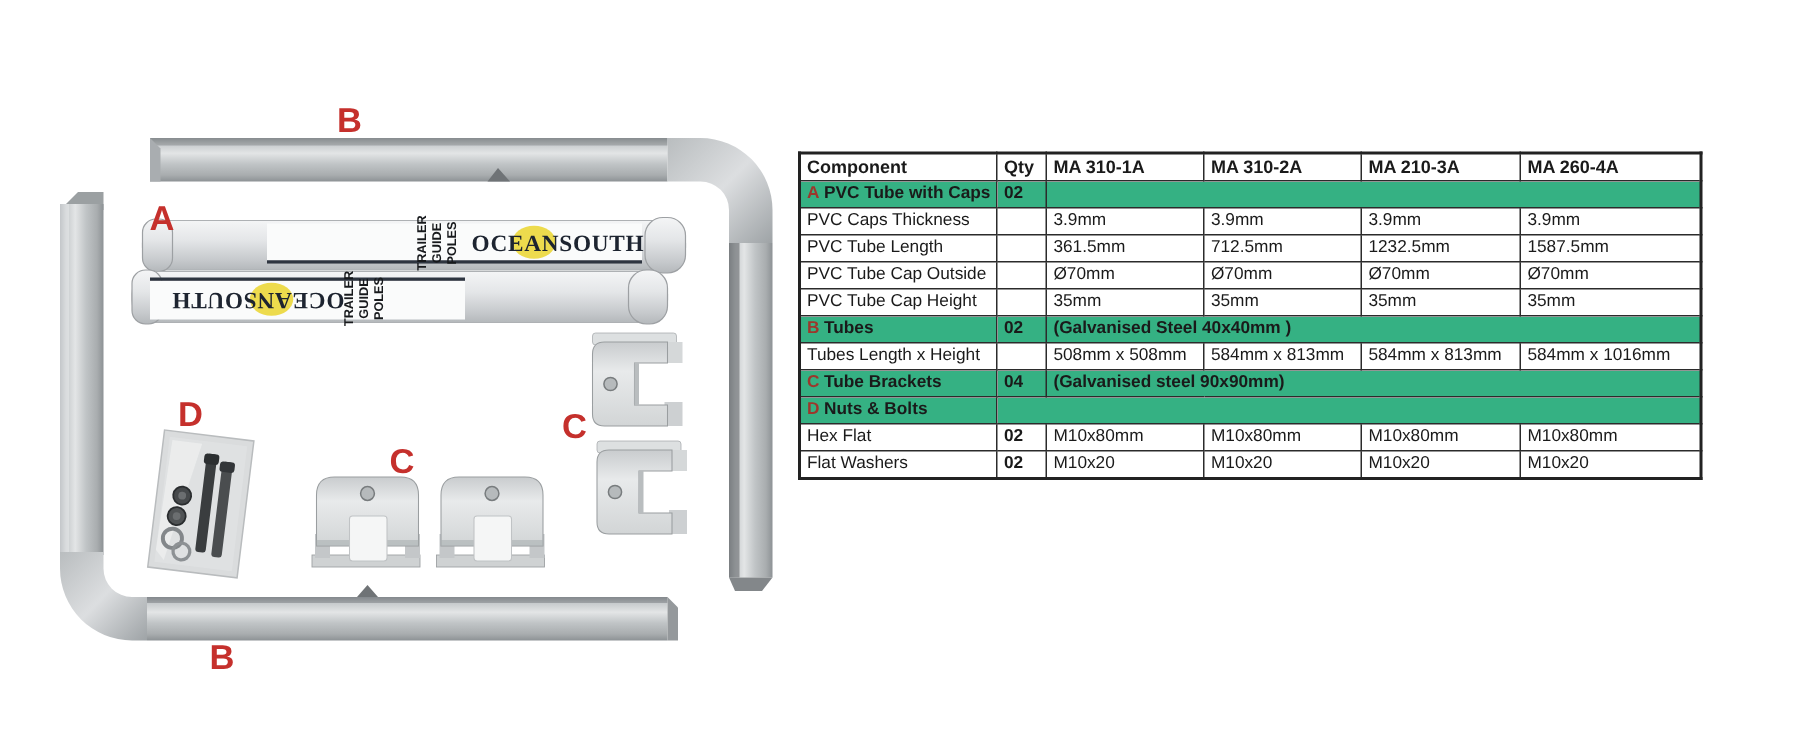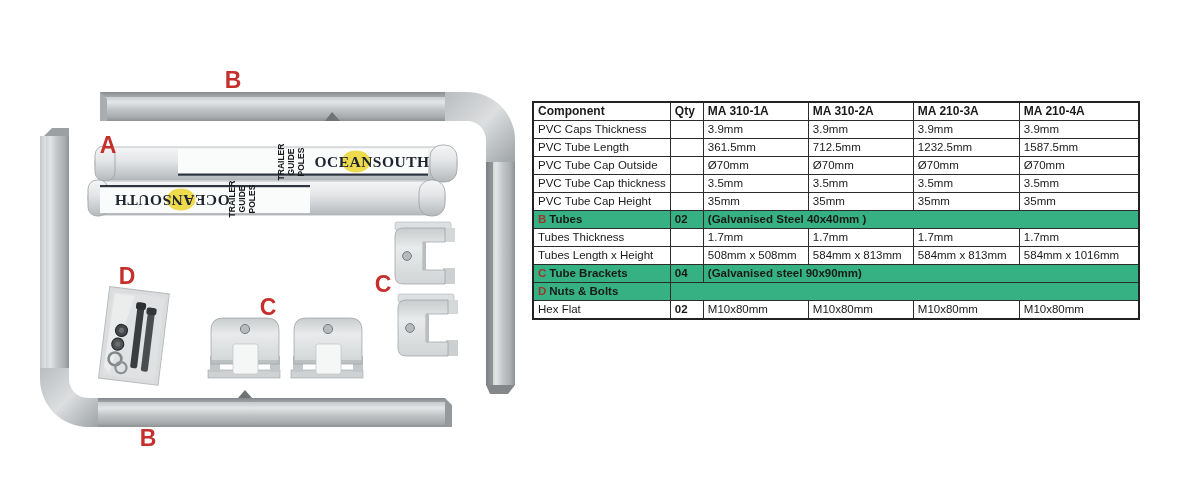--- a/index.html
+++ b/index.html
@@ -187,21 +187,26 @@
         <col style="width:106px">
         <col style="width:120px">
     </colgroup>
     <tbody>
         <tr>
           <td class="hdr">Component</td>
           <td class="hdr qty">Qty</td>
           <td class="hdr">MA 310-1A</td>
           <td class="hdr">MA 310-2A</td>
           <td class="hdr">MA 210-3A</td>
-          <td class="hdr">MA 210-4A</td>
+          <td class="hdr">MA 260-4A</td>
+        </tr>
+        <tr class="sec">
+          <td><span class="ltr">A</span>PVC Tube with Caps</td>
+          <td class="qty">02</td>
+          <td class="note" colspan="4"></td>
         </tr>
         <tr>
           <td>PVC Caps Thickness</td>
           <td class="qty"></td>
           <td>3.9mm</td>
           <td>3.9mm</td>
           <td>3.9mm</td>
           <td>3.9mm</td>
         </tr>
         <tr>
@@ -214,47 +219,31 @@
         </tr>
         <tr>
           <td>PVC Tube Cap Outside</td>
           <td class="qty"></td>
           <td>Ø70mm</td>
           <td>Ø70mm</td>
           <td>Ø70mm</td>
           <td>Ø70mm</td>
         </tr>
         <tr>
-          <td>PVC Tube Cap thickness</td>
-          <td class="qty"></td>
-          <td>3.5mm</td>
-          <td>3.5mm</td>
-          <td>3.5mm</td>
-          <td>3.5mm</td>
-        </tr>
-        <tr>
           <td>PVC Tube Cap Height</td>
           <td class="qty"></td>
           <td>35mm</td>
           <td>35mm</td>
           <td>35mm</td>
           <td>35mm</td>
         </tr>
         <tr class="sec">
           <td><span class="ltr">B</span>Tubes</td>
           <td class="qty">02</td>
           <td class="note" colspan="4">(Galvanised Steel 40x40mm )</td>
-        </tr>
-        <tr>
-          <td>Tubes Thickness</td>
-          <td class="qty"></td>
-          <td>1.7mm</td>
-          <td>1.7mm</td>
-          <td>1.7mm</td>
-          <td>1.7mm</td>
         </tr>
         <tr>
           <td>Tubes Length x Height</td>
           <td class="qty"></td>
           <td>508mm x 508mm</td>
           <td>584mm x 813mm</td>
           <td>584mm x 813mm</td>
           <td>584mm x 1016mm</td>
         </tr>
         <tr class="sec">
@@ -267,15 +256,23 @@
           <td class="note" colspan="5"></td>
         </tr>
         <tr>
           <td>Hex Flat</td>
           <td class="qty">02</td>
           <td>M10x80mm</td>
           <td>M10x80mm</td>
           <td>M10x80mm</td>
           <td>M10x80mm</td>
         </tr>
+        <tr>
+          <td>Flat Washers</td>
+          <td class="qty">02</td>
+          <td>M10x20</td>
+          <td>M10x20</td>
+          <td>M10x20</td>
+          <td>M10x20</td>
+        </tr>
       </tbody>
   </table>
 </div>
 
 </body></html>

